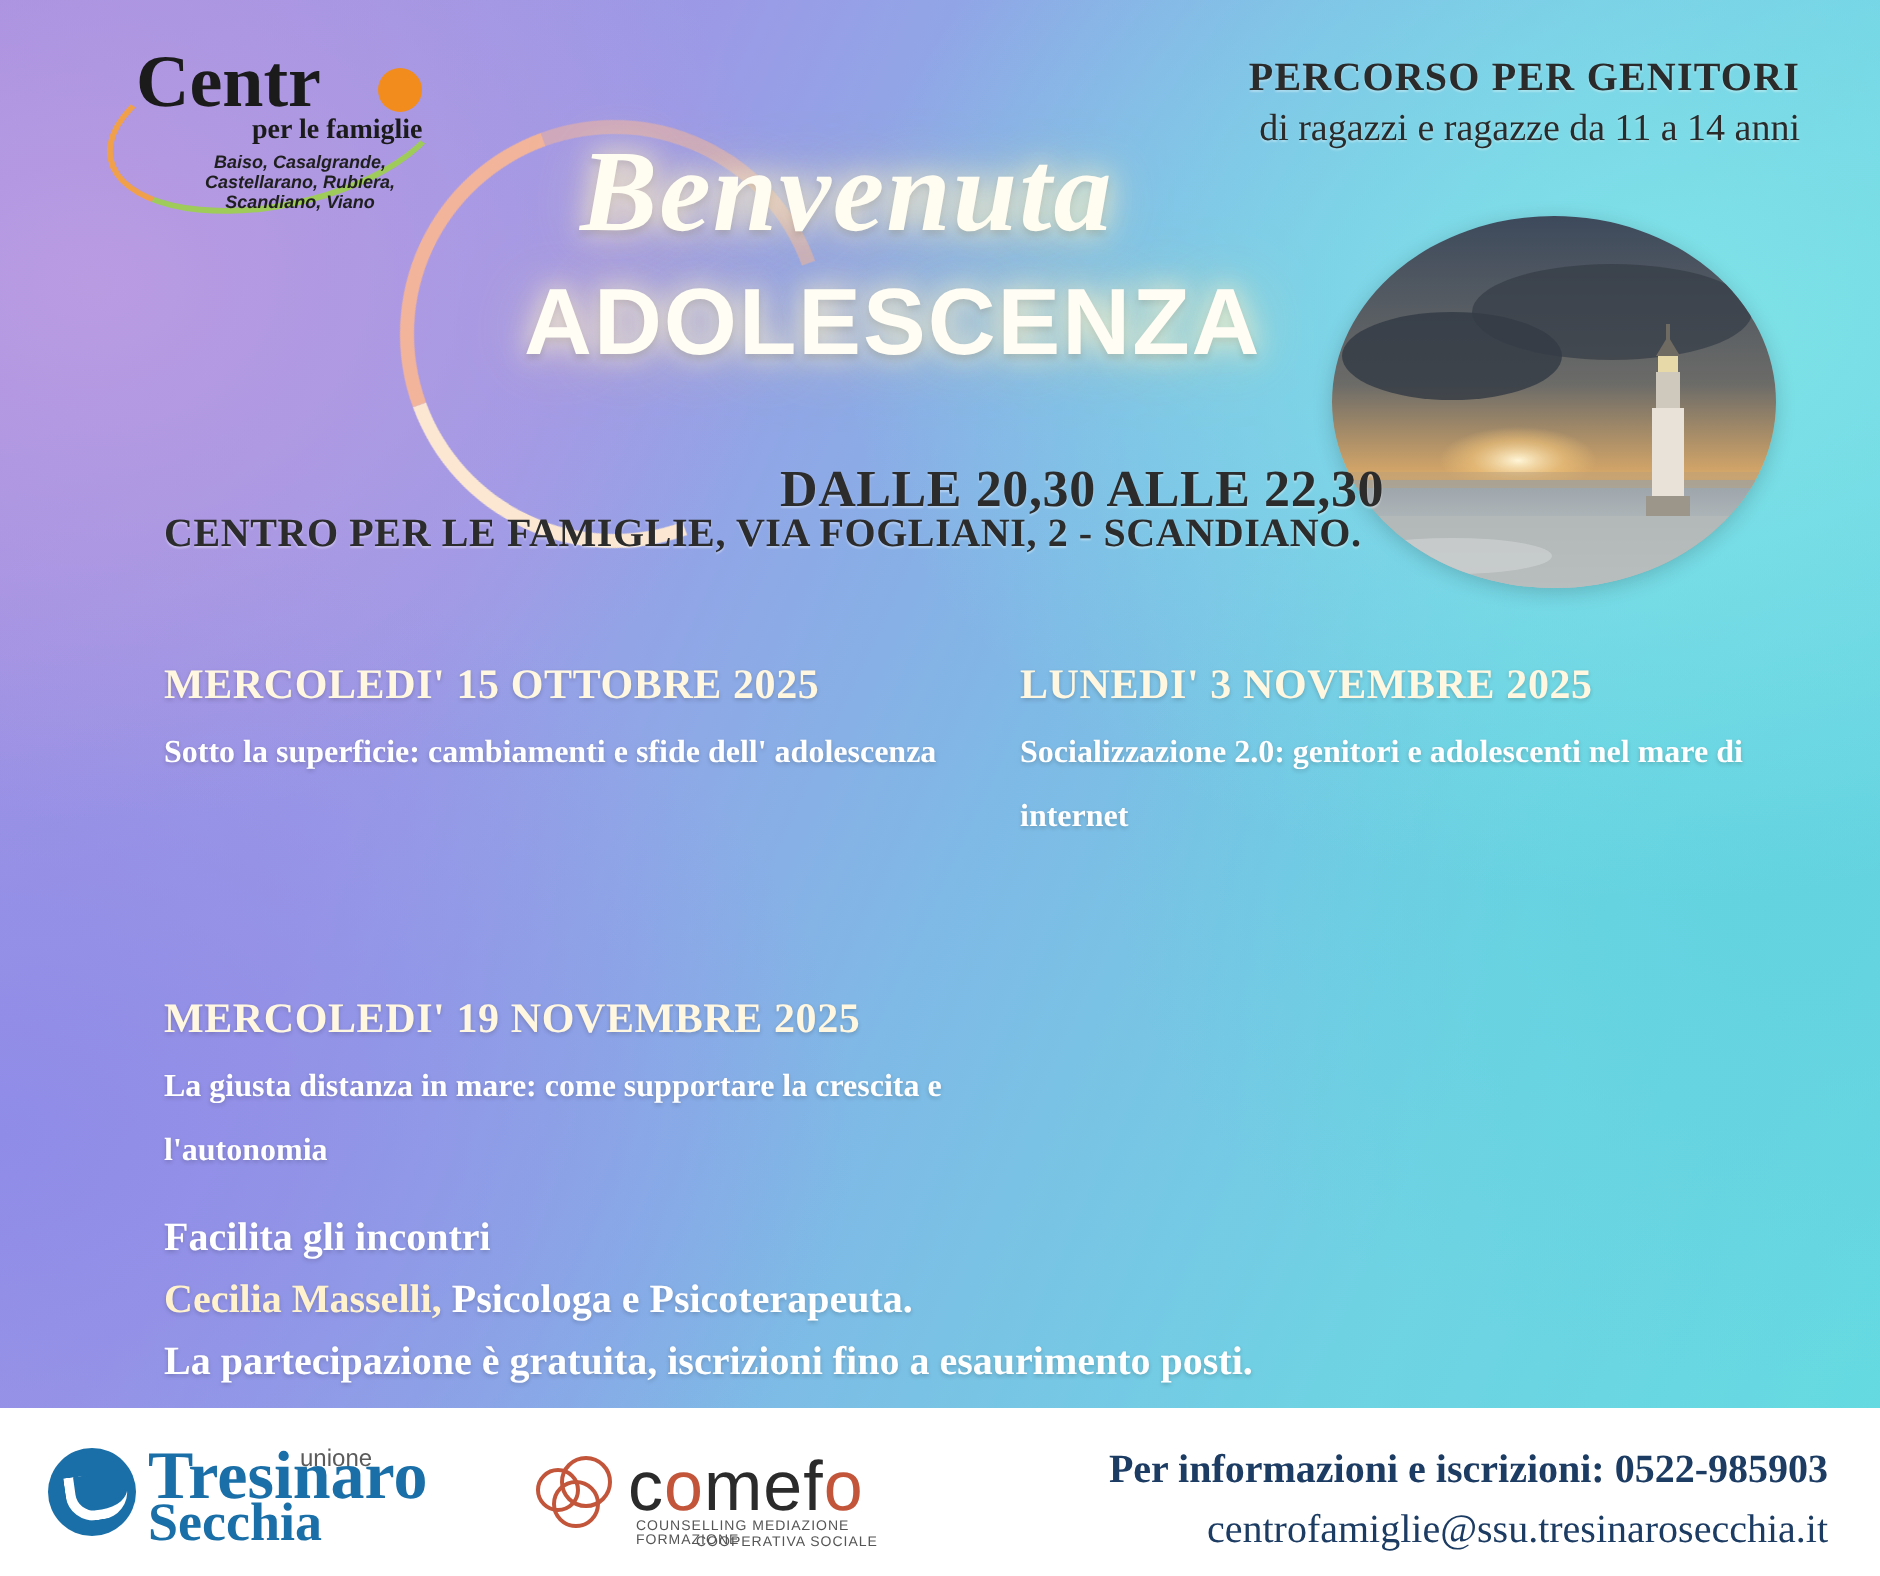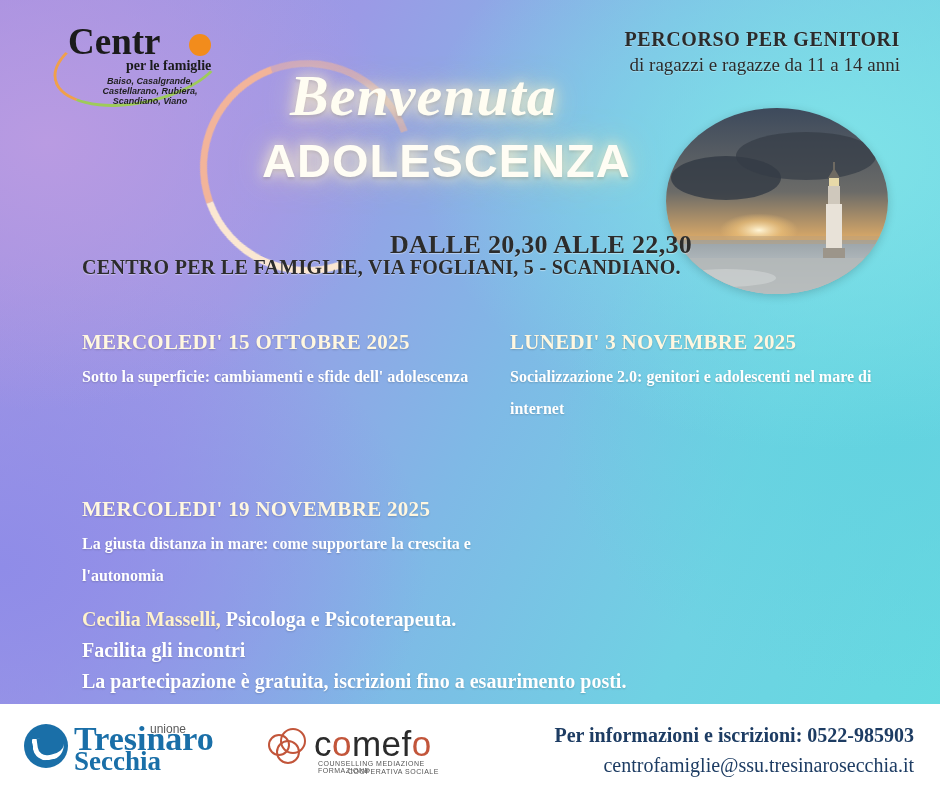--- a/index.html
+++ b/index.html
@@ -386,43 +386,43 @@
         <rect x="163" y="70" width="10" height="8" fill="#e7d9a8"></rect>
         <polygon points="162,70 168,60 174,70" fill="#6f6a62"></polygon>
         <rect x="167" y="54" width="2" height="8" fill="#6f6a62"></rect>
       </g>
       <rect y="150" width="222" height="36" fill="#b4b9b8" opacity="0.85"></rect>
       <ellipse cx="60" cy="170" rx="50" ry="9" fill="#cdd2d2" opacity="0.7"></ellipse>
     </svg>
   </div>
 
   <div class="when">DALLE 20,30 ALLE 22,30</div>
-  <div class="where">CENTRO PER LE FAMIGLIE, VIA FOGLIANI, 5 - SCANDIANO.</div>
+  <div class="where">CENTRO PER LE FAMIGLIE, VIA FOGLIANI, 2 - SCANDIANO.</div>
 
   <div class="sessions">
     <div>
       <div class="session-date">MERCOLEDI' 15 OTTOBRE 2025</div>
       <div class="session-title">Sotto la superficie: cambiamenti e sfide dell' adolescenza</div>
     </div>
     <div>
       <div class="session-date">LUNEDI' 3 NOVEMBRE 2025</div>
       <div class="session-title">Socializzazione 2.0: genitori e adolescenti nel mare di internet</div>
     </div>
     <div>
       <div class="session-date">MERCOLEDI' 19 NOVEMBRE 2025</div>
       <div class="session-title">La giusta distanza in mare: come supportare la crescita e l'autonomia</div>
     </div>
   </div>
 
   <div class="facil">
+    <div>Facilita gli incontri</div>
     <div>
       <span class="name">Cecilia Masselli,</span>
       <span>Psicologa e Psicoterapeuta.</span>
     </div>
-    <div>Facilita gli incontri</div>
     <div>La partecipazione è gratuita, iscrizioni fino a esaurimento posti.</div>
   </div>
 
   <div class="footer">
 
     <div class="f-logo-tresinaro">
       <div class="tres-mark"></div>
       <div class="tres-unione">unione</div>
       <div class="tres-t1">Tresinaro</div>
       <div class="tres-t2">Secchia</div>

